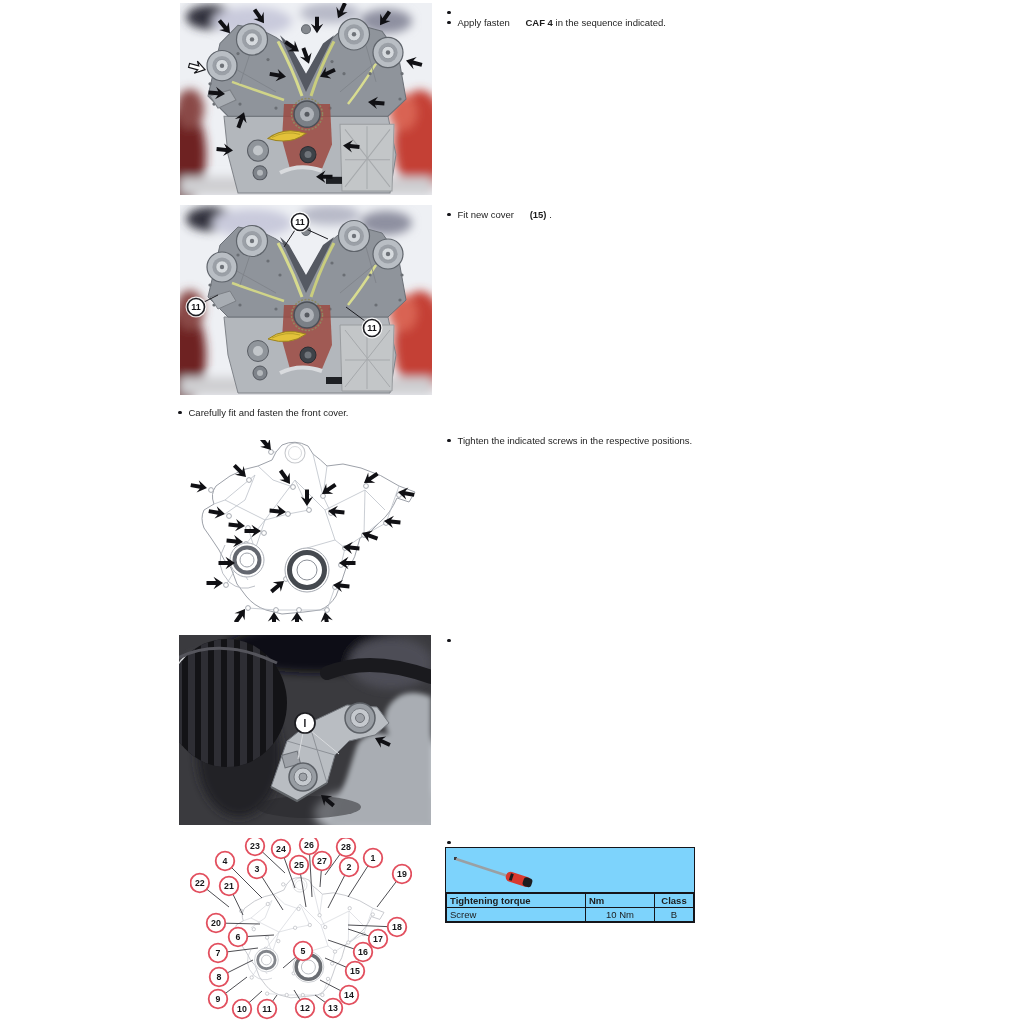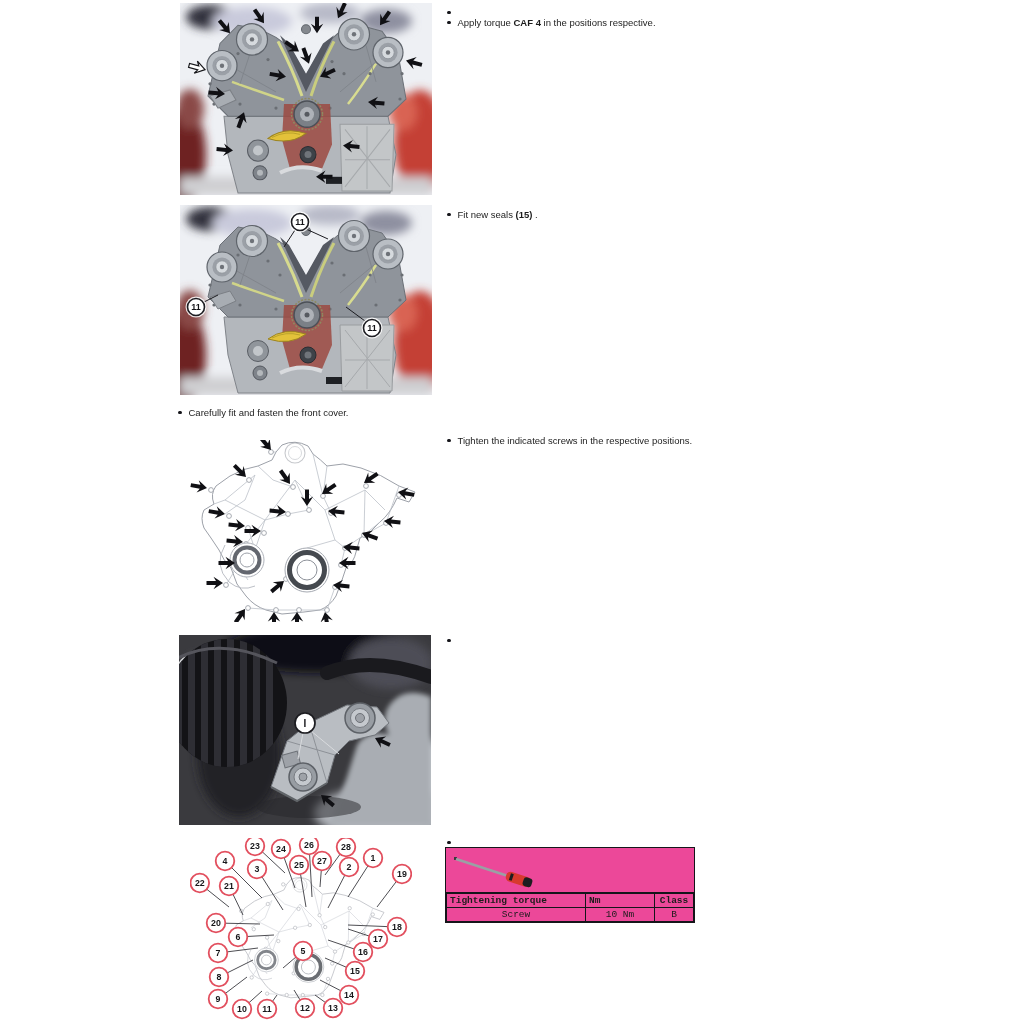--- a/index.html
+++ b/index.html
@@ -4,29 +4,29 @@
 <style>
   html,body{margin:0;padding:0;background:#fff;}
   body{width:1024px;height:1024px;position:relative;overflow:hidden;
        font-family:"Liberation Sans",sans-serif;color:#1c1c1c;}
   .abs{position:absolute;}
   figure{margin:0;padding:0;}
   .bullets{position:absolute;font-size:9.5px;line-height:17px;}
   .bullet{display:flex;align-items:flex-start;}
   .dot{width:3.5px;height:3.5px;border-radius:50%;background:#15151a;
        margin:6.5px 7px 0 0;flex:0 0 auto;}
-  .btext b{font-weight:700;}
+  .btext b{font-weight:700;margin-left:13px;}
   svg text{font-family:"Liberation Sans",sans-serif;}
   .co text{font:bold 8.8px "Liberation Sans",sans-serif;fill:#17171a;text-anchor:middle;}
   .sc text{font:bold 9px "Liberation Sans",sans-serif;fill:#141418;text-anchor:middle;}
   .bc text{font:bold 10px "Liberation Sans",sans-serif;fill:#141418;text-anchor:middle;}
-  .toolbox{position:absolute;left:445px;top:847px;width:248px;border:1px solid #15151a;background:#ec4899;font-family:Liberation Mono, monospace;}
+  .toolbox{position:absolute;left:445px;top:847px;width:248px;border:1px solid #15151a;background:#7dd3fc;}
   .tool-img{height:44px;border-bottom:1px solid #15151a;}
   .toolbox table{width:100%;border-collapse:collapse;table-layout:fixed;}
-  .toolbox th,.toolbox td{border:1px solid #15151a;font-size:9.5px;padding:1px 3px;height:11px;text-align:center;}
+  .toolbox th,.toolbox td{border:1px solid #15151a;font-size:9.5px;padding:1px 3px;height:11px;}
   .toolbox th{text-align:left;font-weight:700;}
   .toolbox td{font-weight:400;}
   .col2{width:62px;text-align:center;}
   .col3{width:32px;text-align:center!important;}
 </style>
 </head>
 <body>
 
 <svg width="0" height="0" style="position:absolute" aria-hidden="true">
   <defs>
@@ -211,21 +211,21 @@
     <use href="#arrowSolid" transform="translate(25,66) rotate(15)" fill="#fff" stroke="#16161a" stroke-width="1.2"></use>
   </svg>
 </figure>
 
 <div class="bullets" style="left:447px;top:4px;width:575px">
   <div class="bullet">
     <span class="dot"></span>
   </div>
   <div class="bullet">
     <span class="dot"></span>
-    <span class="btext"><span>Apply torque </span><b>CAF 4</b><span> in the positions respective.</span></span>
+    <span class="btext"><span>Apply fasten </span><b>CAF 4</b><span> in the sequence indicated.</span></span>
   </div>
 </div>
 
 <figure class="abs" style="left:180px;top:205px">
   <svg width="252" height="190" viewBox="0 0 252 190">
     <use href="#engineScene" xlink:href="#engineScene"></use>
     <g stroke="#1d1d22" stroke-width="1">
       <line x1="115" y1="25" x2="104" y2="42"></line>
       <line x1="126" y1="24" x2="148" y2="34"></line>
       <line x1="24" y1="97" x2="38" y2="90"></line>
@@ -245,21 +245,21 @@
       <circle cx="192" cy="123" r="10.5" fill="#fff" opacity="0.85"></circle>
       <circle cx="192" cy="123" r="8.5" fill="#fff" stroke="#1d1d22" stroke-width="1.6"></circle>
       <text x="192" y="126.2">11</text>
     </g>
   </svg>
 </figure>
 
 <div class="bullets" style="left:447px;top:206px;width:575px">
   <div class="bullet">
     <span class="dot"></span>
-    <span class="btext"><span>Fit new seals </span><b>(15)</b><span> .</span></span>
+    <span class="btext"><span>Fit new cover </span><b>(15)</b><span> .</span></span>
   </div>
 </div>
 
 <div class="bullets" style="left:178px;top:404px;width:420px">
   <div class="bullet">
     <span class="dot"></span>
     <span class="btext"><span>Carefully fit and fasten the front cover.</span></span>
   </div>
 </div>
 

